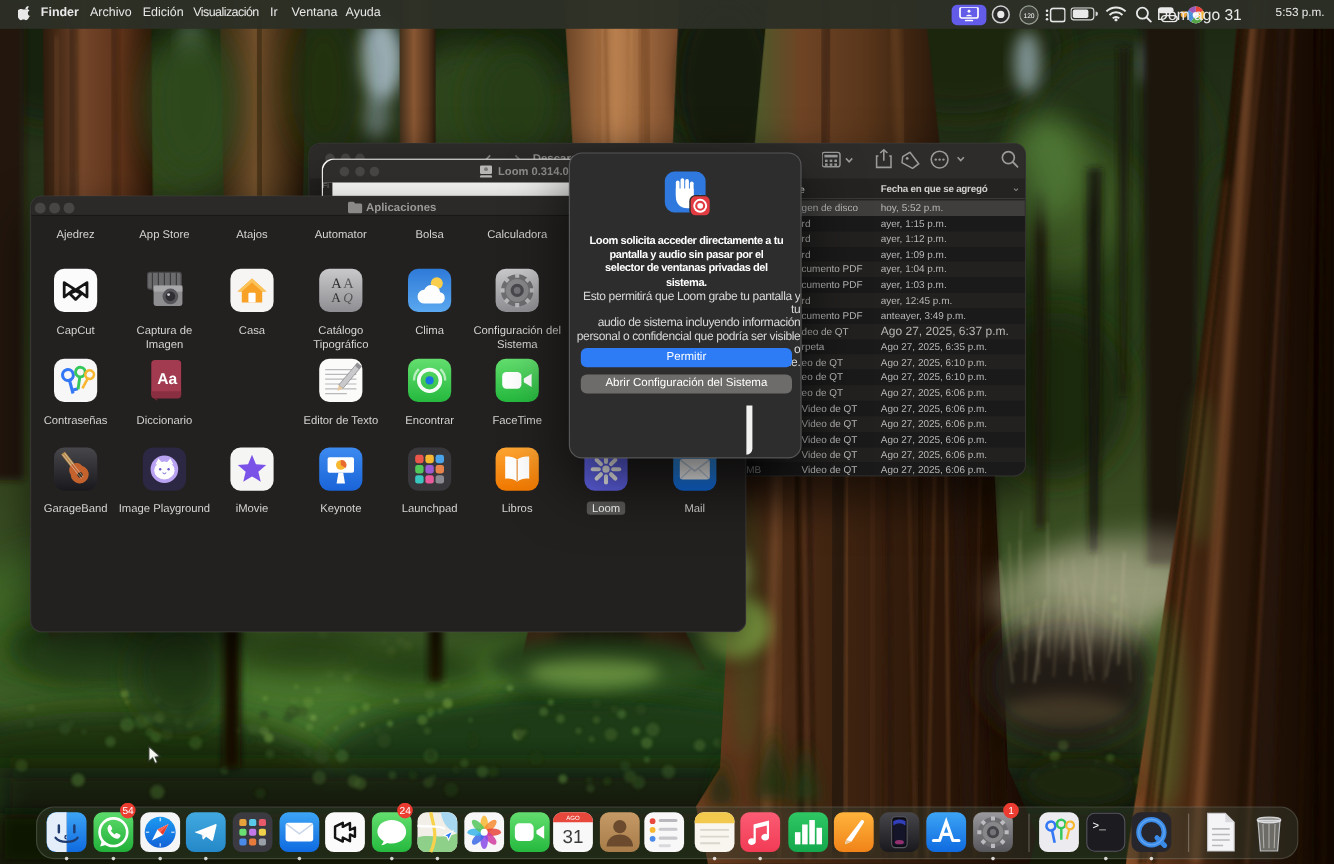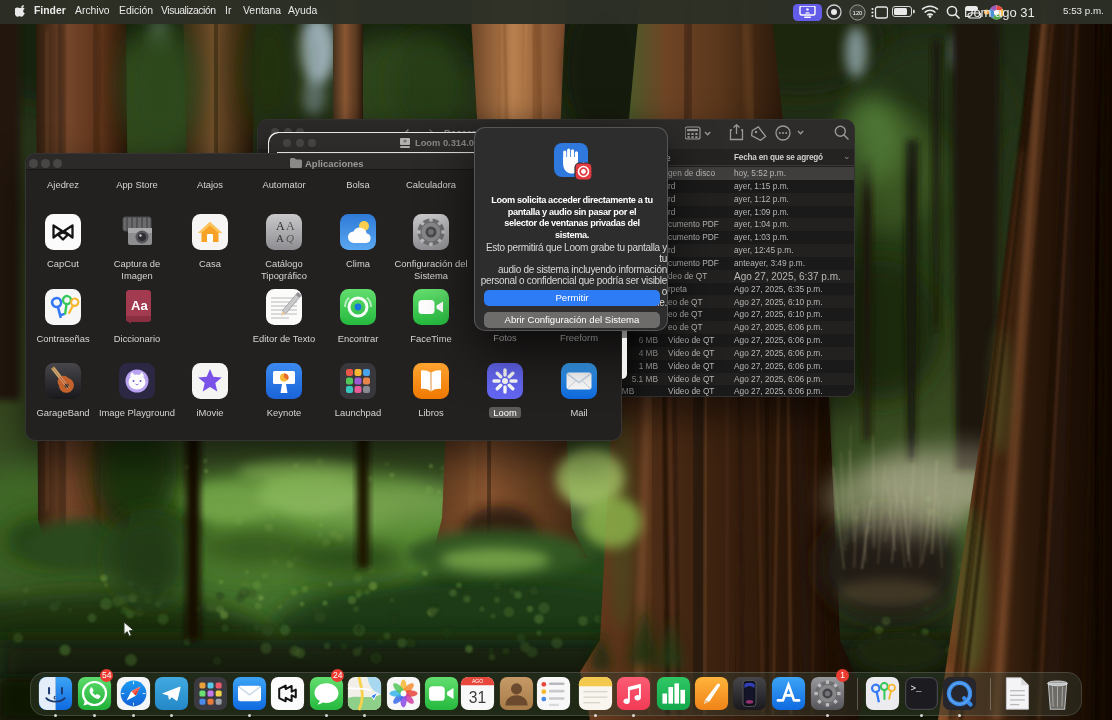--- a/index.html
+++ b/index.html
@@ -668,21 +668,21 @@
 <div class="tl" style="left:39px;top:5.5px;width:8px;height:8px"></div>
 <svg class="abs" style="left:130px;top:4px" width="12" height="12" viewBox="0 0 12 12">
         <rect x="1" y="1" width="10" height="7" rx="1" fill="#b9b8b7"></rect>
         <circle cx="6" cy="4" r="1.6" fill="#7a7978"></circle>
         <rect x="1" y="9" width="10" height="2" rx="1" fill="#b9b8b7"></rect>
       </svg>
 <div class="abs" style="left:146px;top:5px;color:#8f8e8d;font-size:9.3px;font-weight:bold;white-space:nowrap">Loom 0.314.0-arm64</div>
 <div class="abs" style="left:0;top:19px;width:8px;height:229px;background:#272625"></div>
 <div class="abs" style="left:0;top:20px;color:#8a8988;font-size:6px">Fi</div>
 </div>
-<div class="win" id="wapps" style="left:25px;top:153px;width:597px;height:288px;background:#232120;z-index:15;border:1px solid rgba(255,255,255,.09)">
+<div class="win" id="wapps" style="left:25px;top:163px;width:597px;height:364px;background:#232120;z-index:15;border:1px solid rgba(255,255,255,.09)">
       <div class="abs" style="left:0;top:0;width:597px;height:16px;background:#2b2a29;border-radius:10px 10px 0 0;border-bottom:1px solid #191817"></div>
 <div class="tl" style="left:3px;top:5px;width:8.5px;height:8.5px"></div>
       <div class="tl" style="left:15px;top:5px;width:8.5px;height:8.5px"></div>
       <div class="tl" style="left:27px;top:5px;width:8.5px;height:8.5px"></div>
 <svg class="abs" style="left:264px;top:3.5px" width="12" height="10" viewBox="0 0 12 10">
         <path d="M0 1.5 a1.5 1.5 0 0 1 1.5 -1.5 h3 l1.5 1.5 h4.5 a1.5 1.5 0 0 1 1.5 1.5 v5.5 a1.5 1.5 0 0 1 -1.5 1.5 h-9 a1.5 1.5 0 0 1 -1.5 -1.5 Z" fill="#8a8988"></path>
       </svg>
 <div class="abs" style="left:279px;top:3.5px;color:#9a9998;font-size:9.5px;font-weight:bold">Aplicaciones</div>
 <div class="cell" style="left:0px;top:22px">
         <div class="lbl">Ajedrez</div>
@@ -881,21 +881,21 @@
               </g>
             </g>
           </svg></span><div class="lbl"><span style="background:#5c5b5a;border-radius:3px;padding:0 4px;color:#fff">Loom</span></div></div>
 <div class="cell" style="left:516px;top:208px"><span class="ico"><svg width="38" height="38" viewBox="0 0 38 38">
             <rect x="1" y="1" width="36" height="36" rx="8.5" fill="url(#gblue3)"></rect>
             <rect x="6.5" y="10.5" width="25" height="17" rx="2.5" fill="#fff"></rect>
             <path d="M7 11.5 L19 20.5 L31 11.5" fill="none" stroke="#c9d6e8" stroke-width="1.4"></path>
             <path d="M7 27 L15.5 19 M31 27 L22.5 19" fill="none" stroke="#c9d6e8" stroke-width="1"></path>
           </svg></span><div class="lbl">Mail</div></div>
     </div>
-<div class="win" id="dlg" style="left:474px;top:127px;width:194px;height:204px;background:#2e2d2d;border-radius:11px;z-index:30;box-shadow:0 22px 50px rgba(0,0,0,.65);border:1px solid rgba(90,90,90,.9)">
+<div class="win" id="dlg" style="left:474px;top:127px;width:194px;height:255px;background:#2e2d2d;border-radius:11px;z-index:30;box-shadow:0 22px 50px rgba(0,0,0,.65);border:1px solid rgba(90,90,90,.9)">
 <svg class="abs" style="left:78px;top:14px" width="40" height="40" viewBox="0 0 40 40">
 <rect x="1" y="1" width="34" height="34" rx="8" fill="#2e78de"></rect>
 <g fill="#fff">
 <rect x="10.2" y="8.5" width="3.1" height="14" rx="1.55"></rect>
 <rect x="14.1" y="6.5" width="3.1" height="16" rx="1.55"></rect>
 <rect x="18" y="7.2" width="3.1" height="15" rx="1.55"></rect>
 <rect x="21.9" y="9.2" width="3.1" height="13" rx="1.55"></rect>
 <path d="M10.2 15 h14.8 v6 c0 2.5 1.2 2.8 2.6 1.6 l2.2-2 c1.3-1.1 2.6.3 1.7 1.8 -1.5 2.6-3.4 5.5-5.5 7.2 -1.6 1.3-3.6 2-6.2 2 -5.6 0-9.6-3.8-9.6-9.4z"></path>
 </g>
 <rect x="22" y="21" width="17" height="17" rx="4.5" fill="#e23b41" stroke="#2e2d2d" stroke-width="1.2"></rect>

